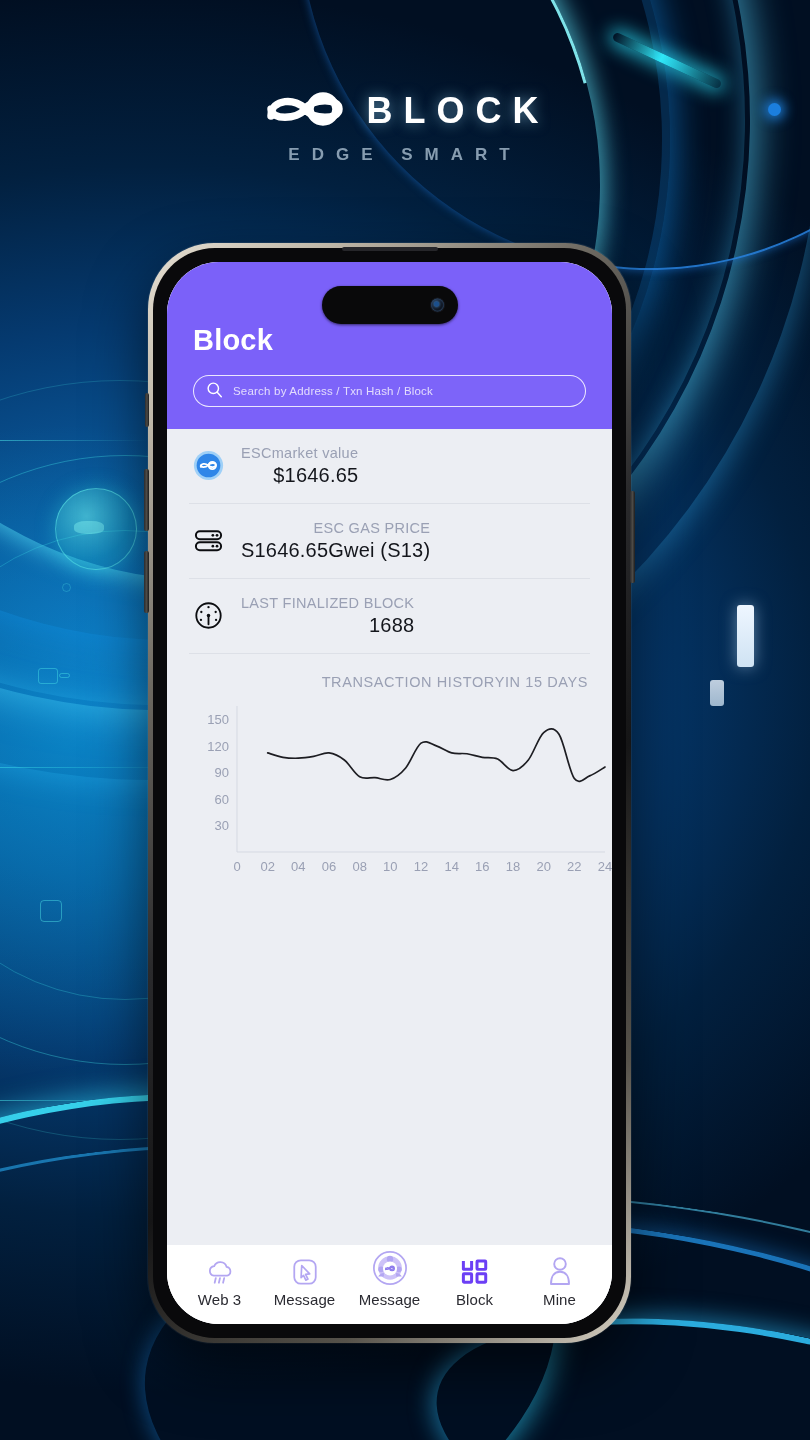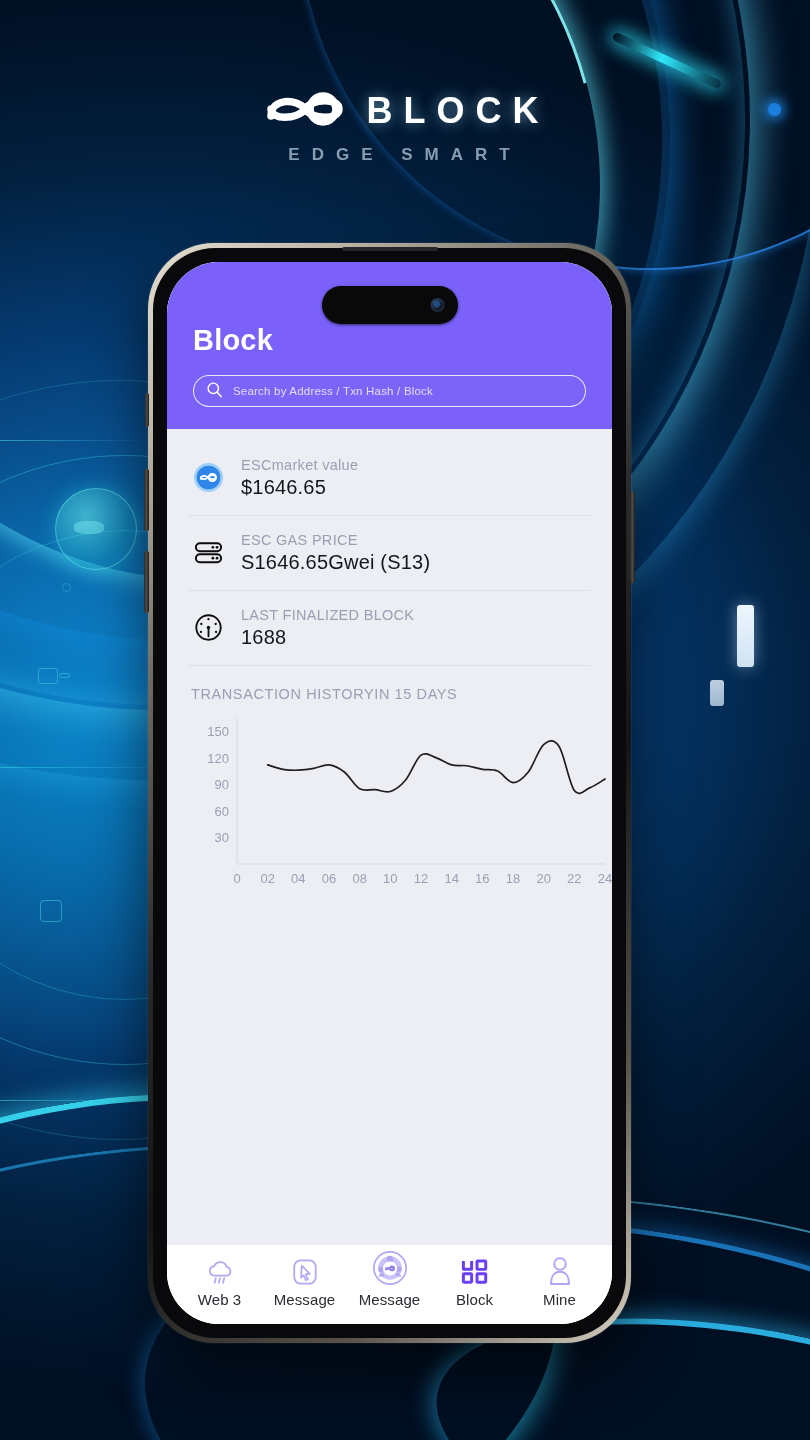--- a/index.html
+++ b/index.html
@@ -124,21 +124,21 @@
      background:#1b4f8c; box-shadow:0 0 3px rgba(70,160,240,.9); }
 
   
   .app { position:absolute; inset:0; display:flex; flex-direction:column; background:#eceef3; }
   .app-header { background:#7b61f9; padding:62px 26px 22px; flex:0 0 auto; }
   .app-title { color:#fff; font-size:29px; font-weight:700; letter-spacing:.2px; }
   .search-bar { margin-top:18px; height:32px; border:1.4px solid rgba(255,255,255,.85); border-radius:18px;
      display:flex; align-items:center; padding:0 12px; gap:10px; background:rgba(255,255,255,.02); }
   .search-ph { color:#e2dcfd; font-size:11.5px; letter-spacing:.2px; }
 
-  .app-body { flex:1 1 auto; background:#eceef3; padding:12px 22px; overflow:hidden; }
+  .app-body { flex:1 1 auto; background:#eceef3; padding:0 22px; overflow:hidden;text-align:right; }
   .stat-row { display:flex; align-items:flex-start; gap:16px; padding:16px 2px 16px; border-bottom:1px solid #dde0e7; }
   .stat-row:last-of-type { border-bottom:1px solid #dde0e7; }
   .stat-ico { width:34px; height:34px; flex:0 0 34px; display:flex; align-items:center; justify-content:center; margin-top:3px; }
   .stat-text { display:flex; flex-direction:column; gap:3px; }
   .stat-label { color:#9aa0b4; font-size:14.5px; letter-spacing:.3px; }
   .stat-value { color:#14161c; font-size:20px; letter-spacing:.2px; }
 
   .chart-title { color:#9aa0b4; font-size:14.5px; letter-spacing:.6px; padding:20px 2px 4px; }
   .chart-box { padding:4px 0 0 0; }
 

